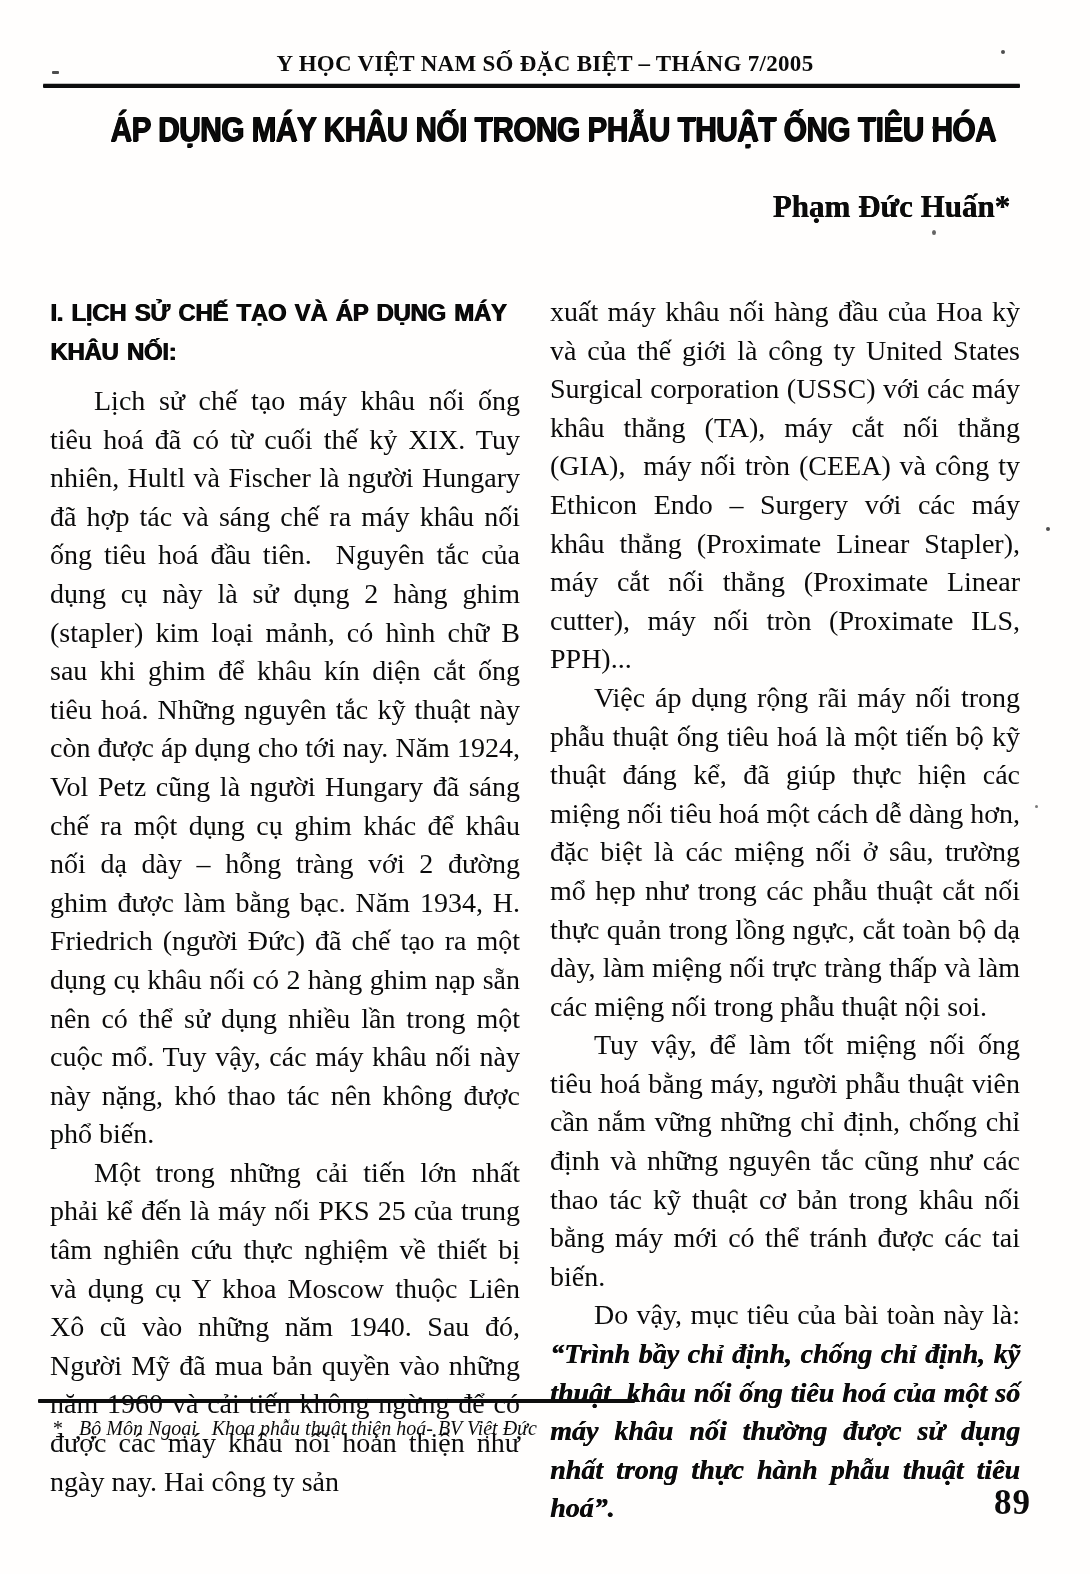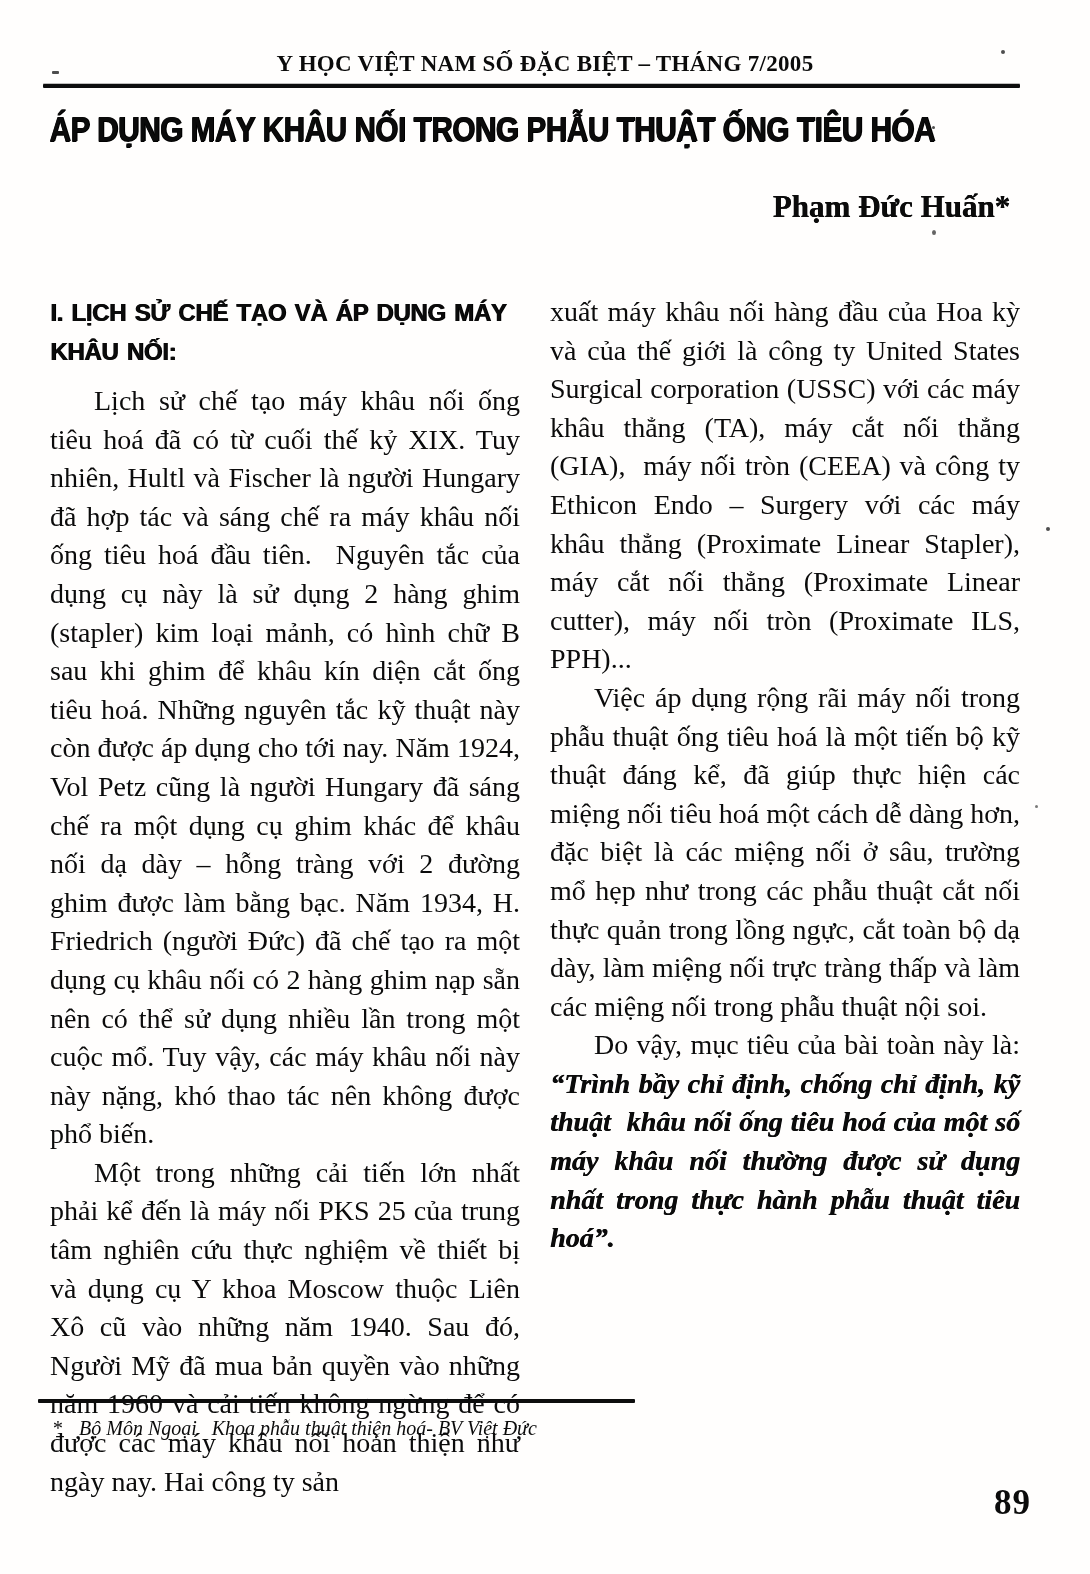--- a/index.html
+++ b/index.html
@@ -27,21 +27,22 @@
     position: absolute;
     top: 84px; left: 43px; width: 977px; height: 4px;
     background: #0d0d0d;
     border-radius: 1px;
     box-shadow: 0 -1px 0 rgba(0,0,0,0.25);
   }
 
   
   .article-title {
     position: absolute;
-    top: 110px; left: 0; right: 0;
+    top: 110px; left: 16px; right: 0;
+    text-align: center;
   }
   .article-title .title-text {
     display: inline-block;
     font-family: "Liberation Sans", "DejaVu Sans", sans-serif;
     font-weight: bold;
     font-size: 33px;
     letter-spacing: -0.5px;
     transform: scaleX(0.90) scaleY(1.08);
     transform-origin: 50% 50%;
     text-shadow: 1.2px 0 0 #000, 0 0.6px 0 #000;
@@ -145,20 +146,21 @@
 
     <div class="column">
       <h2 class="section-heading">I. LỊCH SỬ CHẾ TẠO VÀ ÁP DỤNG MÁY KHÂU NỐI:</h2>
       <p>Lịch sử chế tạo máy khâu nối ống tiêu hoá đã có từ cuối thế kỷ XIX. Tuy nhiên, Hultl và Fischer là người Hungary đã hợp tác và sáng chế ra máy khâu nối ống tiêu hoá đầu tiên.  Nguyên tắc của dụng cụ này là sử dụng 2 hàng ghim (stapler) kim loại mảnh, có hình chữ B sau khi ghim để khâu kín diện cắt ống tiêu hoá. Những nguyên tắc kỹ thuật này còn được áp dụng cho tới nay. Năm 1924, Vol Petz cũng là người Hungary đã sáng chế ra một dụng cụ ghim khác để khâu nối dạ dày – hỗng tràng với 2 đường ghim được làm bằng bạc. Năm 1934, H. Friedrich (người Đức) đã chế tạo ra một dụng cụ khâu nối có 2 hàng ghim nạp sẵn nên có thể sử dụng nhiều lần trong một cuộc mổ. Tuy vậy, các máy khâu nối này này nặng, khó thao tác nên không được phổ biến.</p>
       <p>Một trong những cải tiến lớn nhất phải kể đến là máy nối PKS 25 của trung tâm nghiên cứu thực nghiệm về thiết bị và dụng cụ Y khoa Moscow thuộc Liên Xô cũ vào những năm 1940. Sau đó, Người Mỹ đã mua bản quyền vào những năm 1960 và cải tiến không ngừng để có được các máy khâu nối hoàn thiện như ngày nay. Hai công ty sản</p>
     </div>
 
     <div class="column">
       <p class="continuation">xuất máy khâu nối hàng đầu của Hoa kỳ  và của thế giới là công ty United States Surgical corporation (USSC) với các máy khâu thẳng (TA), máy cắt nối thẳng (GIA),  máy nối tròn (CEEA) và công ty Ethicon Endo – Surgery với các máy khâu thẳng (Proximate Linear Stapler), máy cắt nối thẳng (Proximate Linear cutter), máy nối tròn (Proximate ILS, PPH)...</p>
       <p>Việc áp dụng rộng rãi máy nối trong phẫu thuật ống tiêu hoá là một tiến bộ kỹ thuật đáng kể, đã giúp thực hiện các miệng nối tiêu hoá một cách dễ dàng hơn, đặc biệt là các miệng nối ở sâu, trường mổ hẹp như trong các phẫu thuật cắt nối thực quản trong lồng ngực, cắt toàn bộ dạ dày, làm miệng nối trực tràng thấp và làm các miệng nối trong phẫu thuật nội soi.</p>
+      <p>Tuy vậy, để làm tốt miệng nối ống tiêu hoá bằng máy, người phẫu thuật viên cần nắm vững những chỉ định, chống chỉ định và những nguyên tắc cũng như các thao tác kỹ thuật cơ bản trong khâu nối bằng máy mới có thể tránh được các tai biến.</p>
       <p><span>Do vậy, mục tiêu của bài toàn này là: </span><span class="quote-text">“Trình bầy chỉ định, chống chỉ định, kỹ thuật  khâu nối ống tiêu hoá của một số máy khâu nối thường được sử dụng nhất trong thực hành phẫu thuật tiêu hoá”.</span></p>
     </div>
 
   </div>
 
   <div class="footnote-rule"></div>
 
   <div class="footnote">
     <span>*</span>
     <span>Bộ Môn Ngoại   Khoa phẫu thuật thiện hoá- BV Việt Đức</span>

